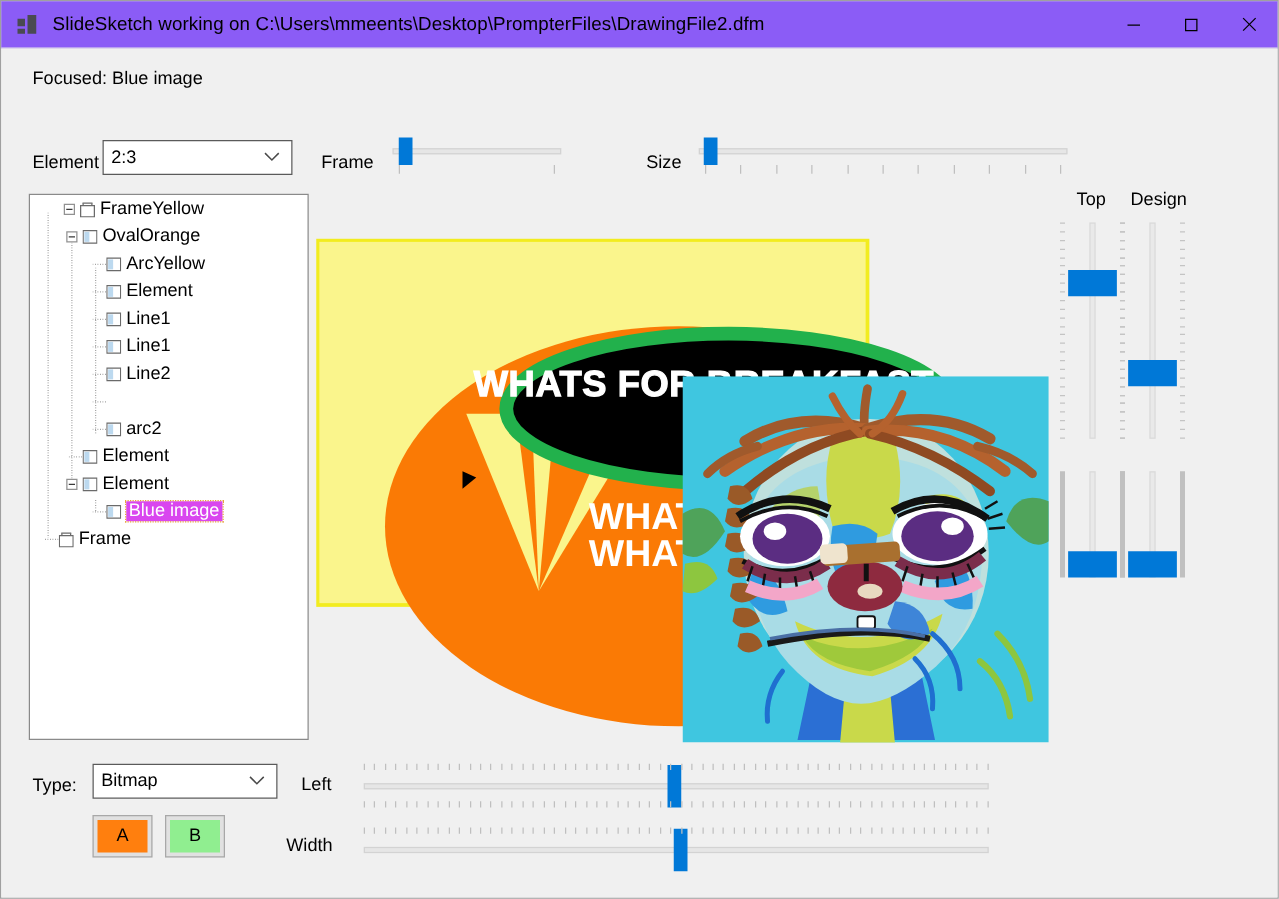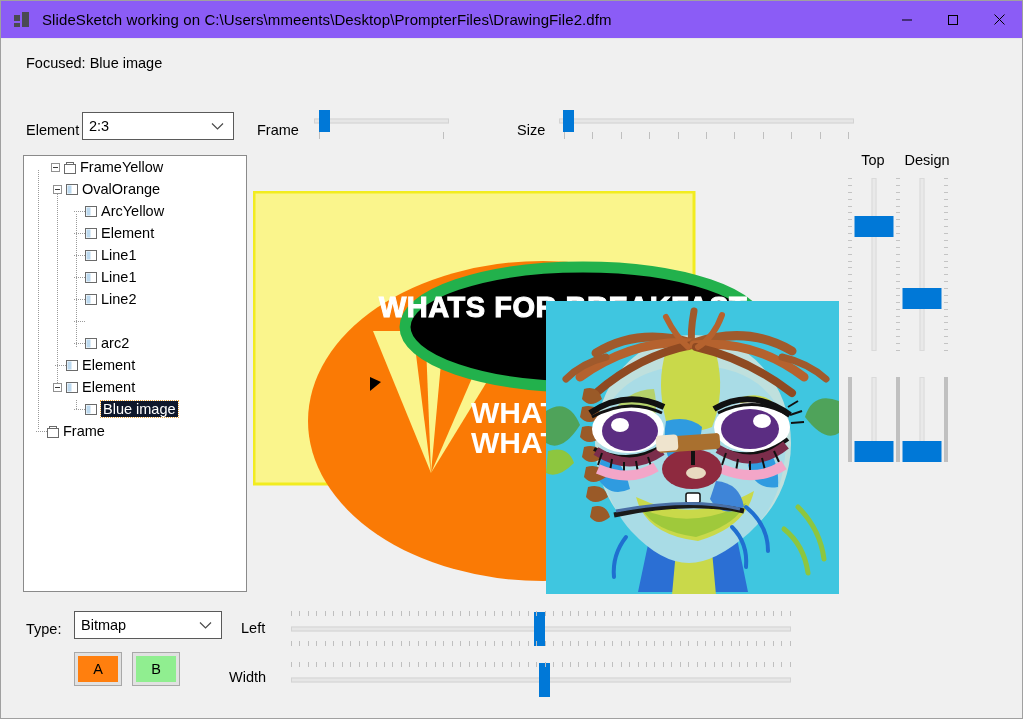--- a/index.html
+++ b/index.html
@@ -122,21 +122,21 @@
   .vticks span { height:1px; background:#c4c4c4; display:block; width:100%; }
   .vticks.solid { background:#c0c0c0; width:4px; }
   
   .tree {
     position:absolute; background:#fff; border:1px solid #8a8a8a;
     box-sizing:border-box; overflow:hidden;
   }
   .tnode { position:relative; height:22px; display:flex; align-items:center; font-size:14.5px; color:#000; }
   .tlabel { white-space:nowrap; }
   .tlabel.sel {
-    background:#0f172a; color:#fff; outline:1px dotted #e8a33d; padding:0 2px;
+    background:#d946ef; color:#fff; outline:1px dotted #e8a33d; padding:0 2px;
   }
   .expander {
     width:9px; height:9px; border:1px solid #919191; background:#fff;
     display:inline-block; position:relative; box-sizing:border-box; flex:0 0 9px;
   }
   .expander:before {
     content:""; position:absolute; left:1px; right:1px; top:3px; height:1px; background:#3a3a3a;
   }
   .expander.spacer { border:none; background:none; }
   .expander.spacer:before { display:none; }

